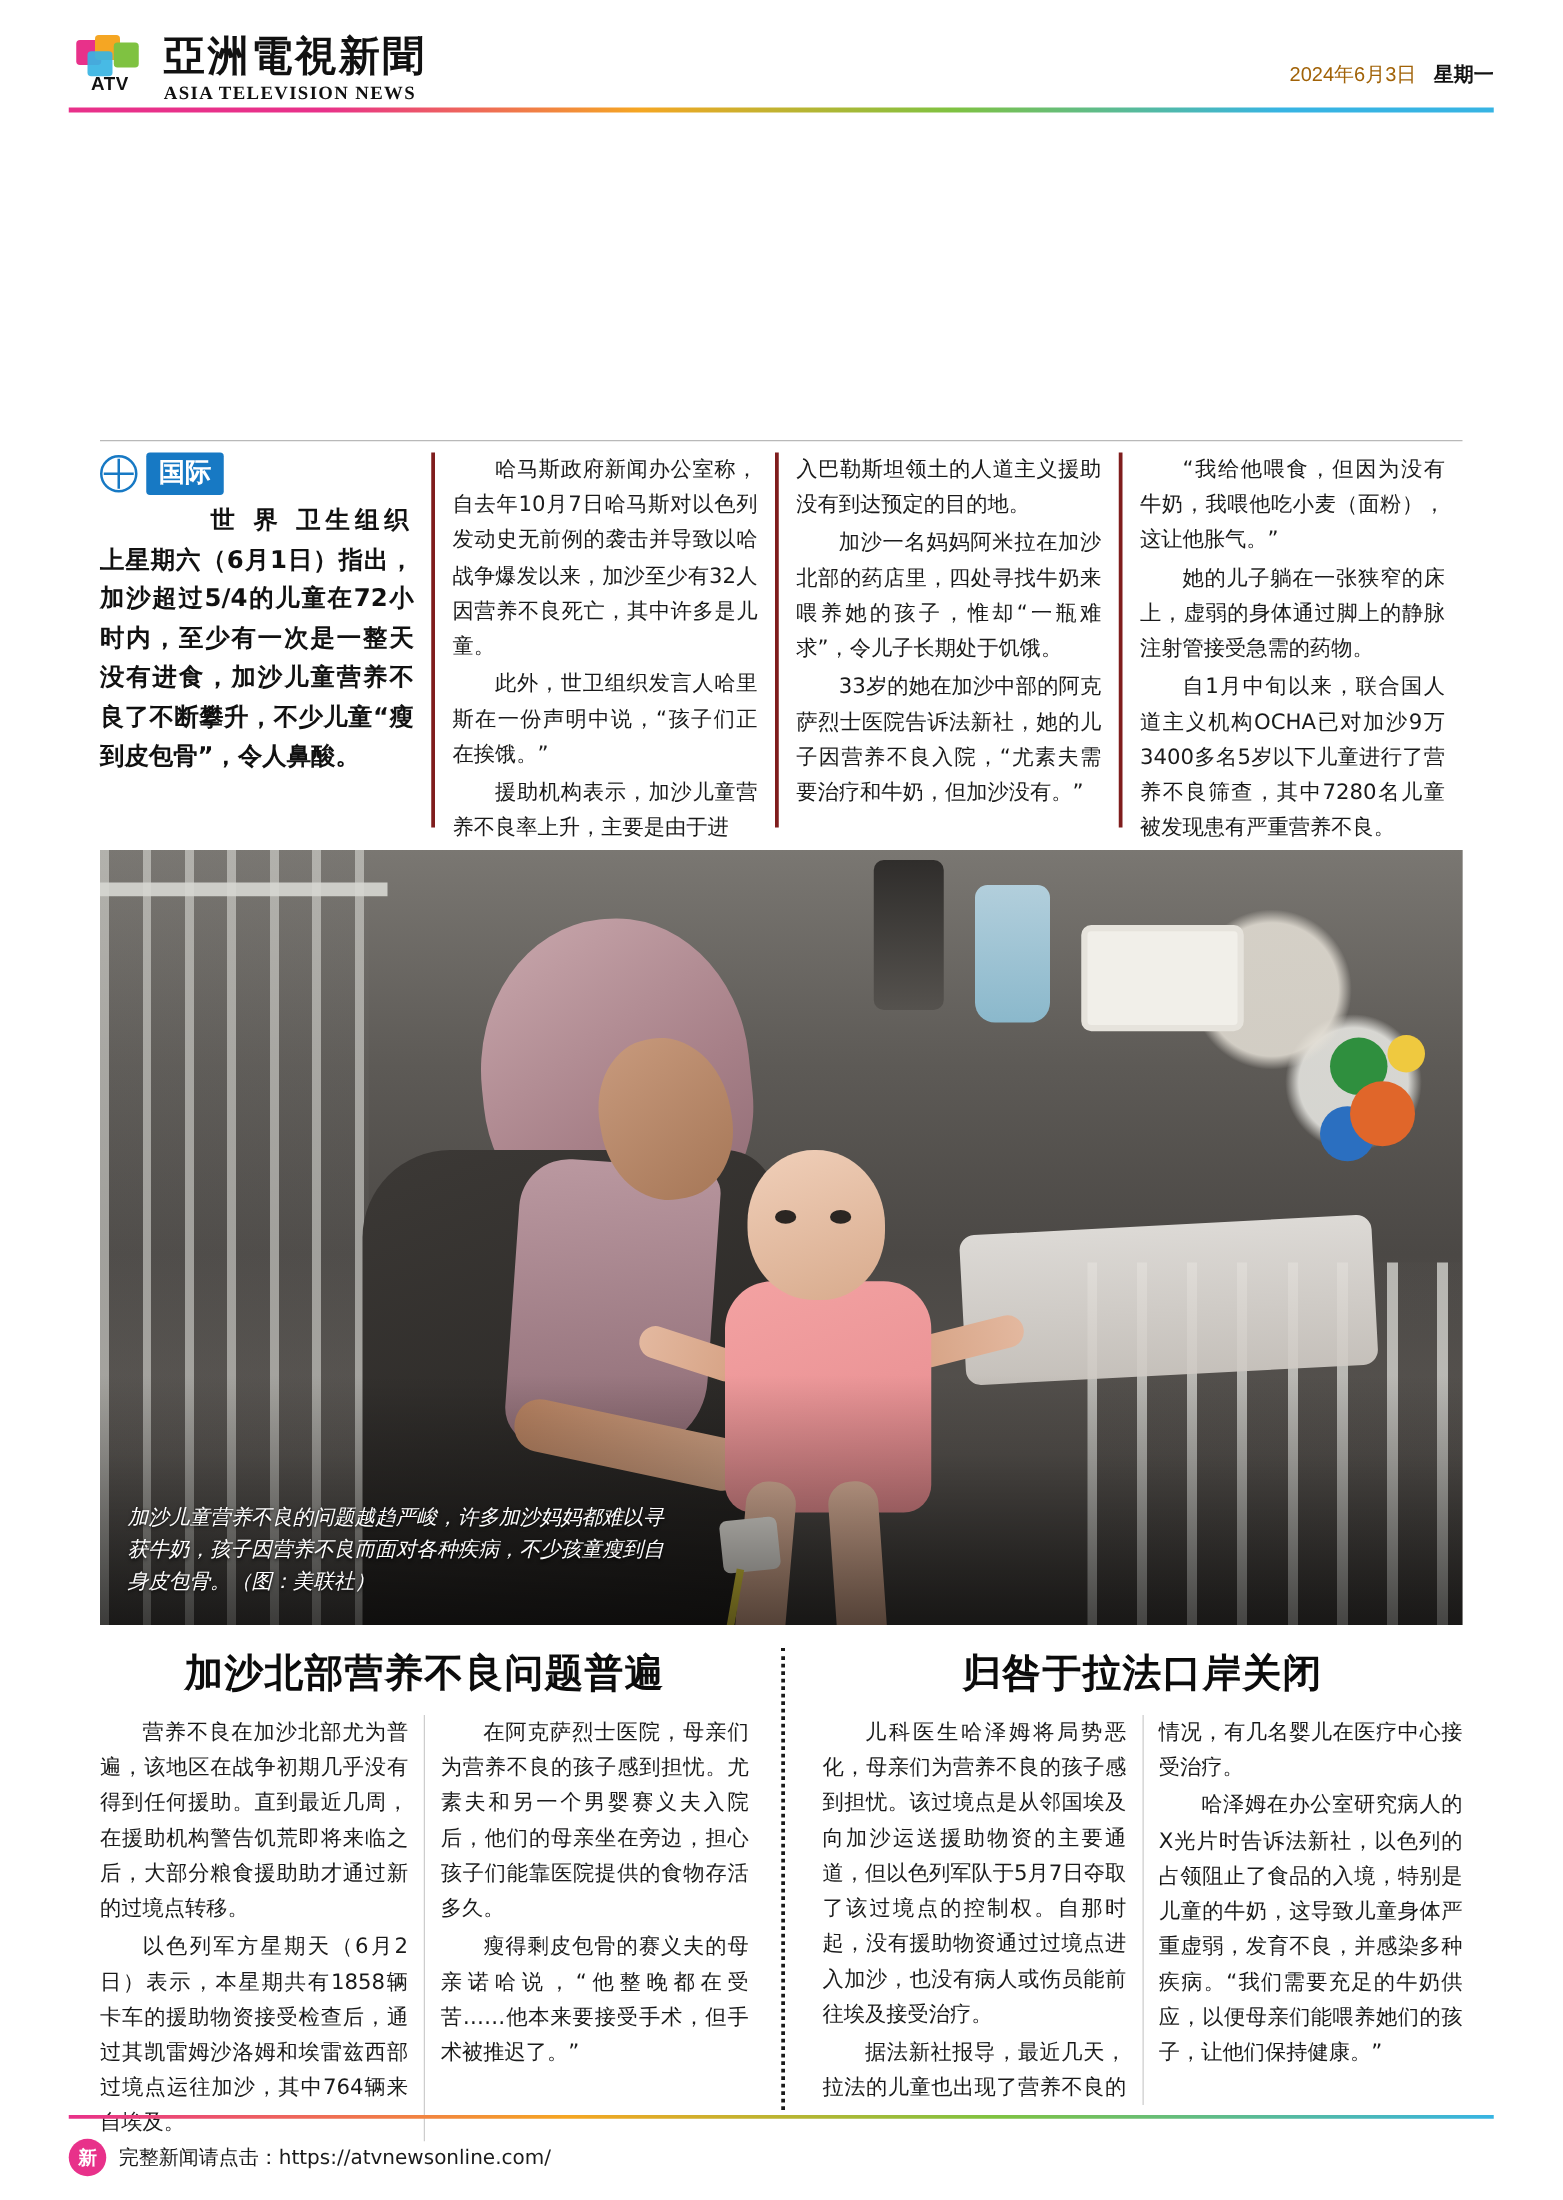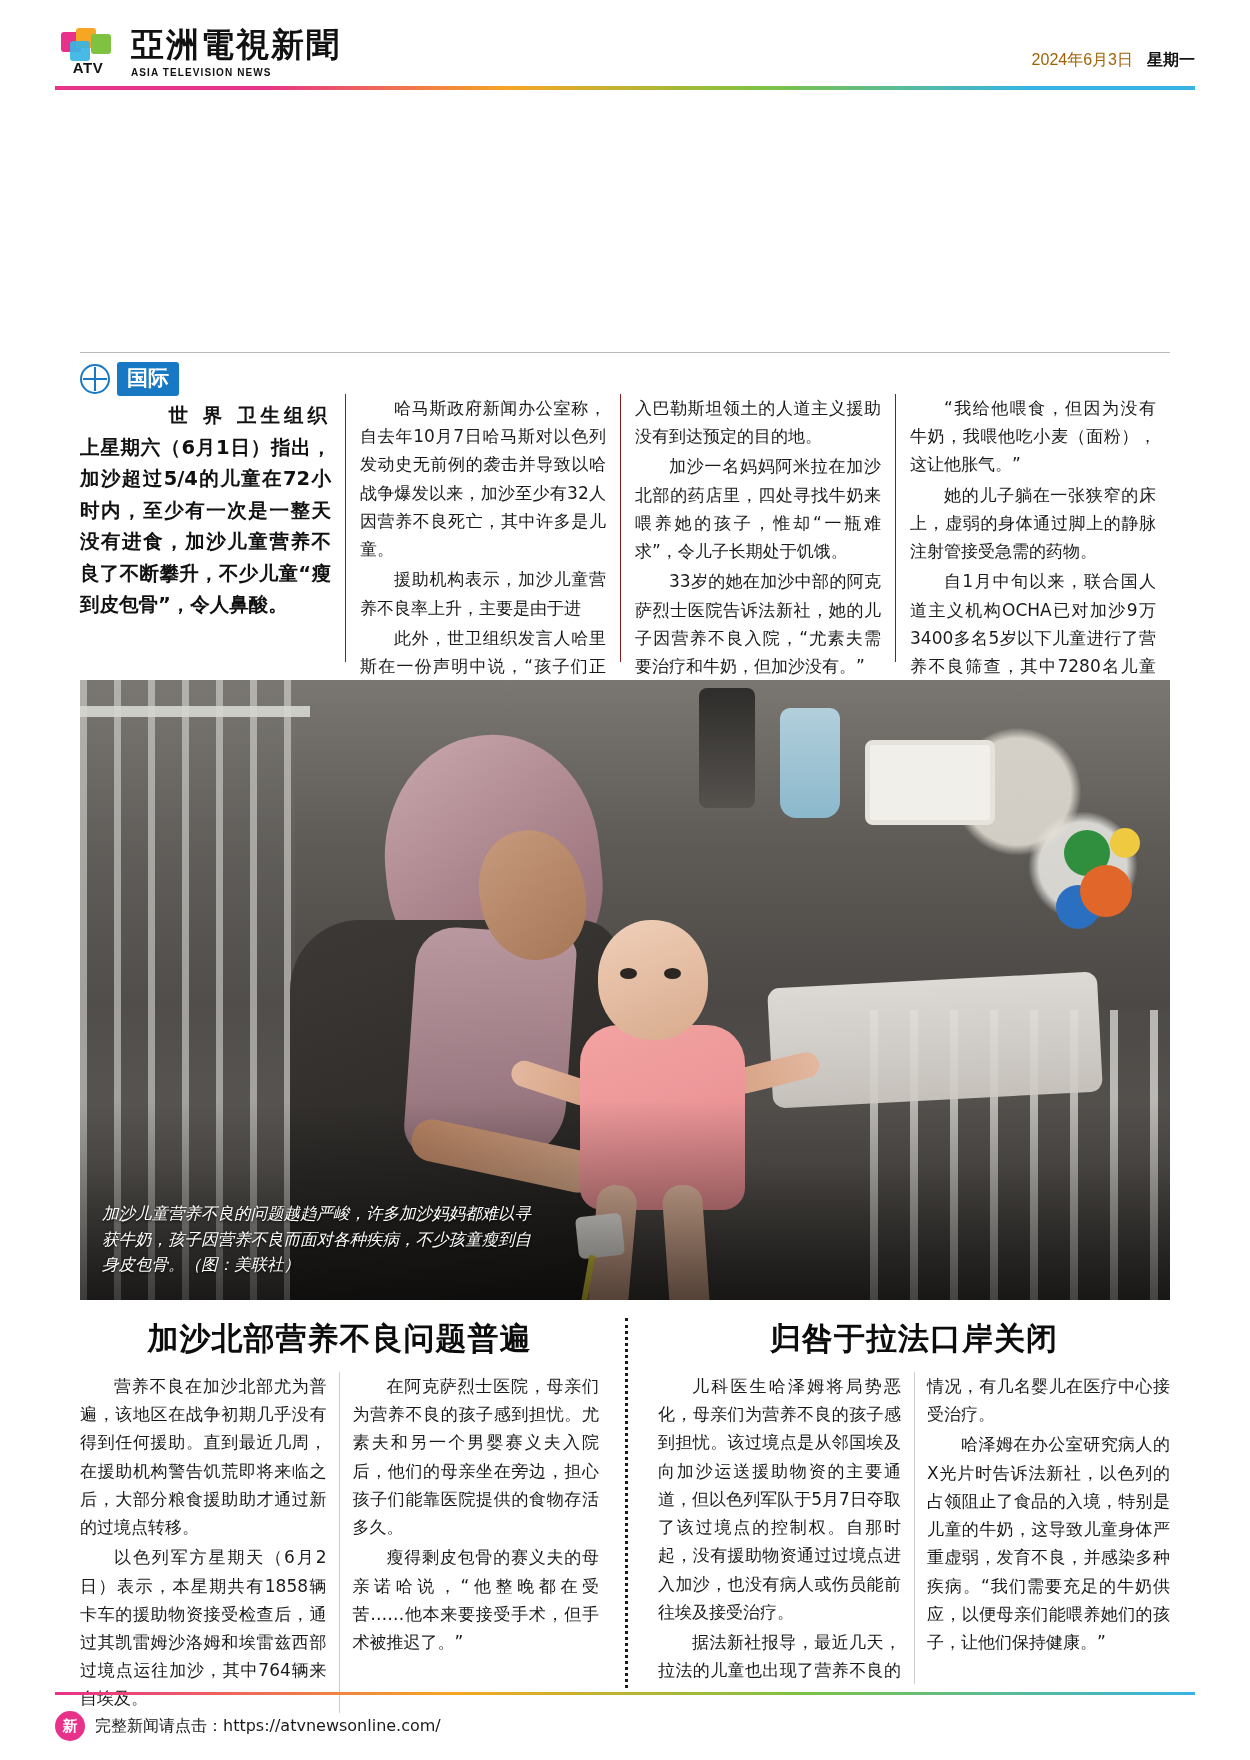--- a/index.html
+++ b/index.html
@@ -48,22 +48,22 @@
     font-weight: bold; font-size: 15px; letter-spacing: .5px;
     color: #111; margin-top: 1px;
   }
   .brand-text { display: flex; flex-direction: column; justify-content: flex-start; }
   .brand-cn {
     font-size: 33px; font-weight: bold; letter-spacing: 2px;
     line-height: 1.05; color: #111;
     font-family: "DejaVu Sans", sans-serif;
   }
   .brand-en {
-    font-size: 10px; font-weight: bold; letter-spacing: 1.1px;
-    color: #111; margin-top: 4px;
+    font-size: 15px; font-weight: bold; letter-spacing: 1.1px;
+    color: #111; margin-top: 4px; font-family: Liberation Serif, serif;
   }
   .masthead-right {
     display: flex; align-items: baseline; gap: 14px;
     font-size: 16px; padding-top: 22px;
   }
   .md-date { color: #a16207; margin-left: 11px; }
   .md-day { font-weight: bold; font-size: 16px; color: #111; }
 
   .rule-grad {
     position: absolute;
@@ -98,21 +98,21 @@
   .rule-thin {
     position: absolute; left: 80px; width: 1090px; height: 1px; background: #b9b9b9;
   }
   .top-cols {
     position: absolute; left: 80px; top: 362px; width: 1090px; height: 300px;
     display: flex; gap: 0;
   }
   .col { position: relative; padding: 0 14px; }
   .col.first { width: 265px; padding-left: 0; }
   .col.std { width: 275px; }
-  .col + .col { border-left: 1px solid #7f1d1d; margin-top: 32px; }
+  .col + .col { border-left: 3px solid #7f1d1d; }
 
   .intl-badge { display: flex; align-items: center; gap: 7px; margin-bottom: 4px; }
   .globe {
     width: 30px; height: 30px; border-radius: 50%;
     border: 2px solid #1779c4; position: relative;
     background: #fff;
   }
   .globe:before {
     content: ""; position: absolute; left: 50%; top: 1px; bottom: 1px;
     width: 0; border-left: 2px solid #1779c4; transform: translateX(-1px);
@@ -365,22 +365,22 @@
         <div class="globe"></div>
         <div class="intl-label">国际</div>
       </div>
       <div class="lede">
         <span class="org">世 界 卫生组织</span>
         <span>上星期六（6月1日）指出，加沙超过5/4的儿童在72小时内，至少有一次是一整天没有进食，加沙儿童营养不良了不断攀升，不少儿童“瘦到皮包骨”，令人鼻酸。</span>
       </div>
     </div>
     <div class="col std">
       <p class="body-p">哈马斯政府新闻办公室称，自去年10月7日哈马斯对以色列发动史无前例的袭击并导致以哈战争爆发以来，加沙至少有32人因营养不良死亡，其中许多是儿童。</p>
+      <p class="body-p">此外，世卫组织发言人哈里斯在一份声明中说，“孩子们正在挨饿。”</p>
       <p class="body-p">援助机构表示，加沙儿童营养不良率上升，主要是由于进</p>
-      <p class="body-p">此外，世卫组织发言人哈里斯在一份声明中说，“孩子们正在挨饿。”</p>
     </div>
     <div class="col std">
       <p class="body-p noind">入巴勒斯坦领土的人道主义援助没有到达预定的目的地。</p>
       <p class="body-p">加沙一名妈妈阿米拉在加沙北部的药店里，四处寻找牛奶来喂养她的孩子，惟却“一瓶难求”，令儿子长期处于饥饿。</p>
       <p class="body-p">33岁的她在加沙中部的阿克萨烈士医院告诉法新社，她的儿子因营养不良入院，“尤素夫需要治疗和牛奶，但加沙没有。”</p>
     </div>
     <div class="col std">
       <p class="body-p">“我给他喂食，但因为没有牛奶，我喂他吃小麦（面粉），这让他胀气。”</p>
       <p class="body-p">她的儿子躺在一张狭窄的床上，虚弱的身体通过脚上的静脉注射管接受急需的药物。</p>
       <p class="body-p">自1月中旬以来，联合国人道主义机构OCHA已对加沙9万3400多名5岁以下儿童进行了营养不良筛查，其中7280名儿童被发现患有严重营养不良。</p>

